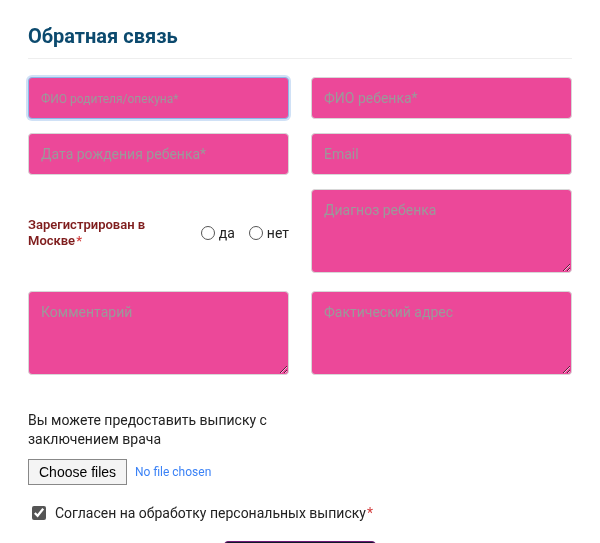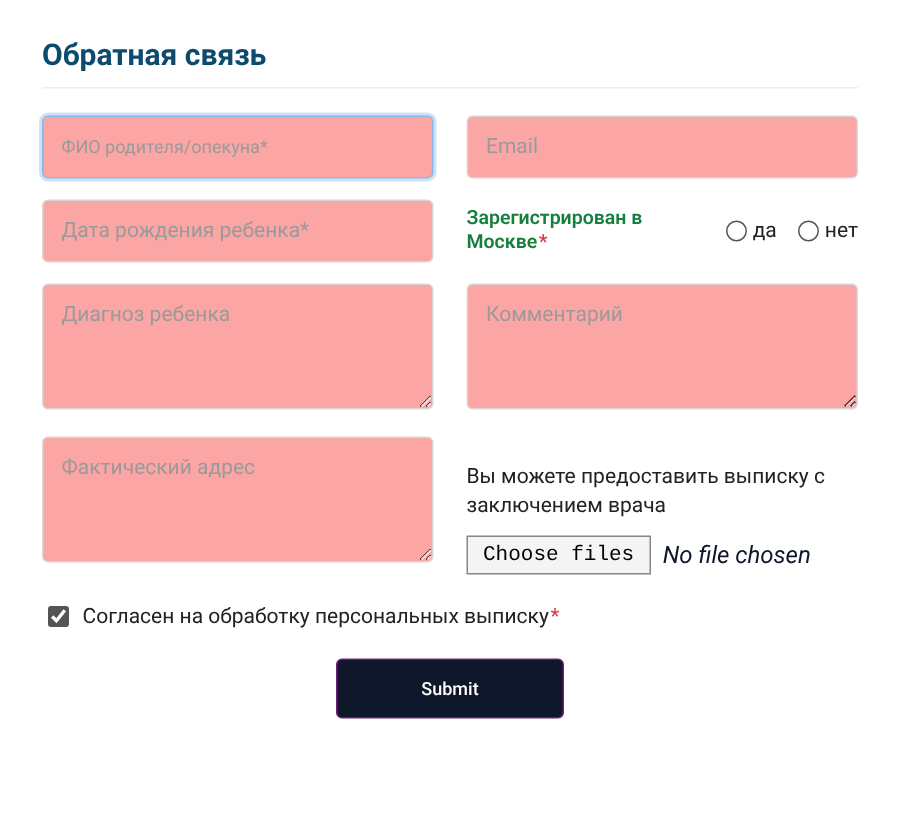--- a/index.html
+++ b/index.html
@@ -29,21 +29,21 @@
     row-gap: 14px;
   }
   .field input[type="text"],
   .field textarea {
     width: 100%;
     border: 1px solid #d7d7d7;
     border-radius: 4px;
     padding: 12px 12px;
     font-size: 14px;
     color: #333;
-    background: #fca5a5;
+    background: #ec4899;
     font-family: inherit;
   }
   .field textarea {
     height: 84px;
     resize: both;
   }
   .field input[type="text"]::placeholder,
   .field textarea::placeholder {
     color: #9a9a9a;
   }
@@ -65,21 +65,21 @@
     display: flex;
     align-items: center;
     justify-content: space-between;
     gap: 10px;
   }
   .radio-row .rr-label {
     font-size: 13px;
     line-height: 1.25;
     max-width: 140px;
     font-weight: 600;
-    color: #15803d;
+    color: #7f1d1d;
   }
   .radio-opts { display: flex; gap: 14px; align-items: center; }
   .radio-opts label { font-size: 14px; display: flex; align-items: center; gap: 4px; }
   .radio-opts input[type="radio"] {
     appearance: none;
     width: 14px; height: 14px;
     border: 1px solid #555;
     border-radius: 50%;
     margin: 0;
   }
@@ -94,23 +94,23 @@
     display: flex;
     align-items: center;
     gap: 8px;
   }
   .file-btn {
     border: 1px solid #888;
     background: #f4f4f4;
     font-size: 14px;
     padding: 4px 10px;
     cursor: pointer;
-    font-family: Liberation Mono, monospace;
-  }
-  .file-status { font-size: 16px; color: #0f172a; font-style: italic; }
+    font-family: Liberation Sans, sans-serif;
+  }
+  .file-status { font-size: 12px; color: #3b82f6; }
 
   
   .consent-row {
     margin: 18px 0 6px 0;
     display: flex;
     align-items: center;
     gap: 6px;
     font-size: 14px;
   }
   .consent-row input[type="checkbox"] {
@@ -138,27 +138,30 @@
 <body>
 
 <h2 class="page-title">Обратная связь</h2>
 <hr class="divider">
 
 <div class="form-grid">
 
   <div class="field focused">
     <input type="text" placeholder="ФИО родителя/опекуна*" style="">
   </div>
+  <div class="field">
+    <input type="text" placeholder="ФИО ребенка*" style="">
+  </div>
+
+  <div class="field">
+    <input type="text" placeholder="Дата рождения ребенка*" style="">
+  </div>
 
   <div class="field">
     <input type="text" placeholder="Email" style="">
-  </div>
-
-  <div class="field">
-    <input type="text" placeholder="Дата рождения ребенка*" style="">
   </div>
   <div class="radio-row">
     <div class="rr-label">
       <span>Зарегистрирован в Москве</span><span class="req"></span>
     </div>
     <div class="radio-opts">
       <label>
         <input type="radio" name="moscow" style="">
         <span>да</span>
       </label>

